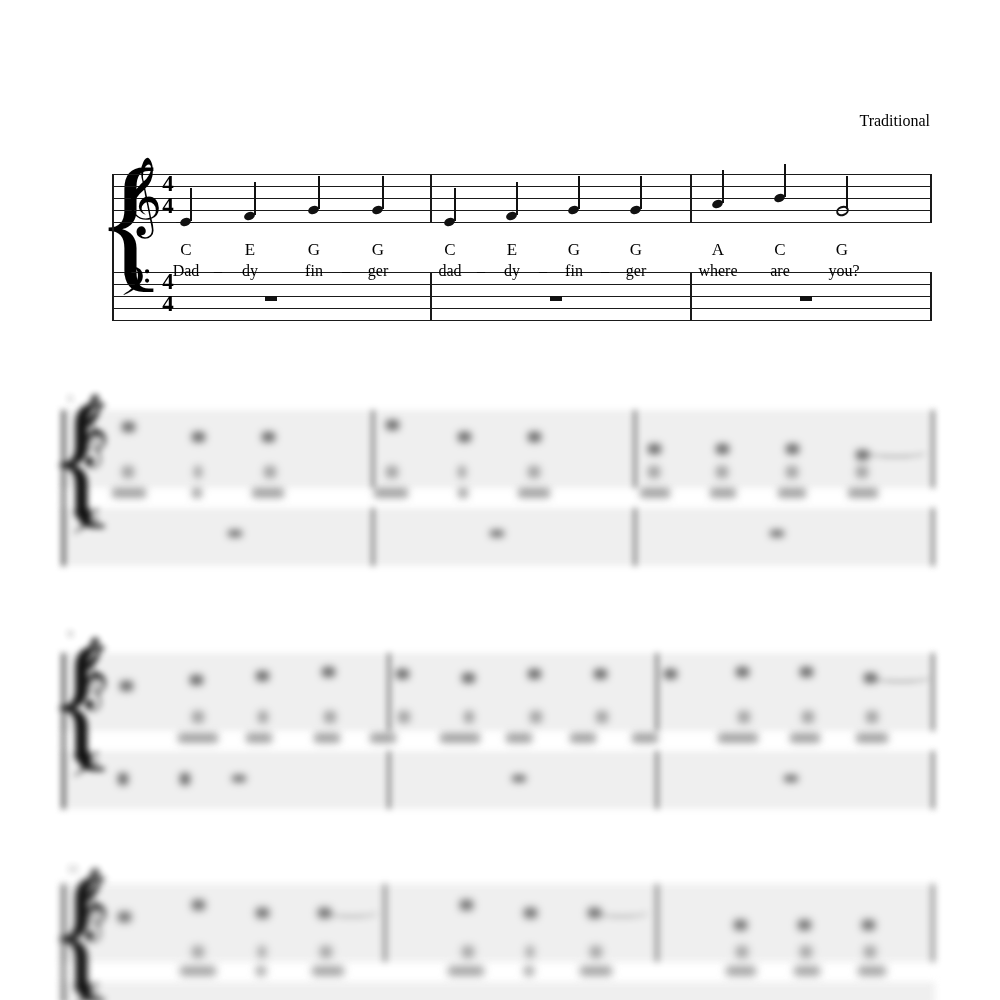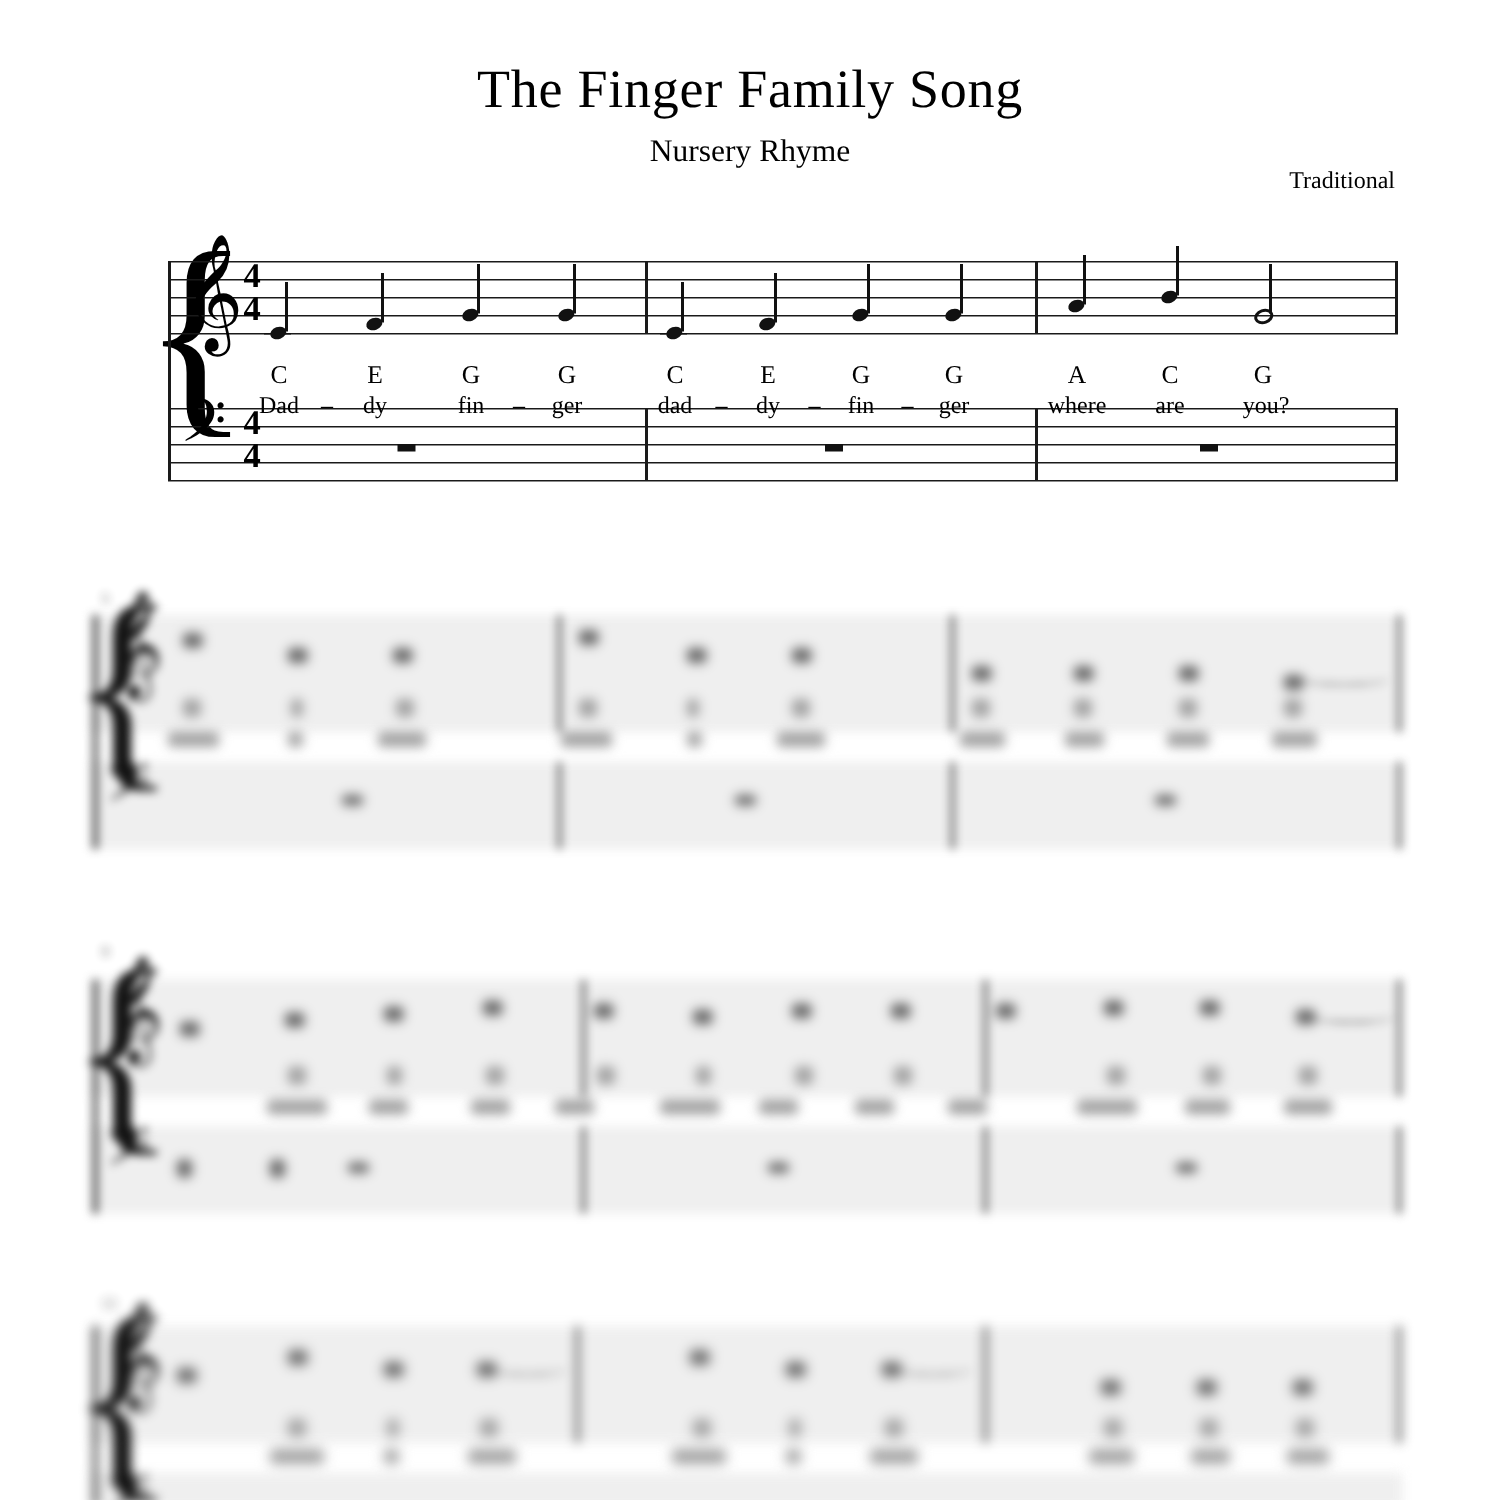--- a/index.html
+++ b/index.html
@@ -180,22 +180,20 @@
     border-bottom: 1.6px solid #333;
     border-radius: 50%;
     height: 8px;
   }
 </style>
 </head>
 <body>
 
 <div class="sheet">
 
-  <div class="title">The Finger Family Song</div>
-  <div class="subtitle">Nursery Rhyme</div>
   <div class="composer">Traditional</div>
 
   <div class="system" style="top:170px;height:160px;">
 
     <div class="brace" style="left:95px;top:-24px;">{</div>
     <div class="barline" style="left:112px;top:4px;height:146px;width:2.4px;"></div>
 
     <div class="stafflines" style="top:4px;left:112px;width:820px;">
       <i></i>
         <i></i>

